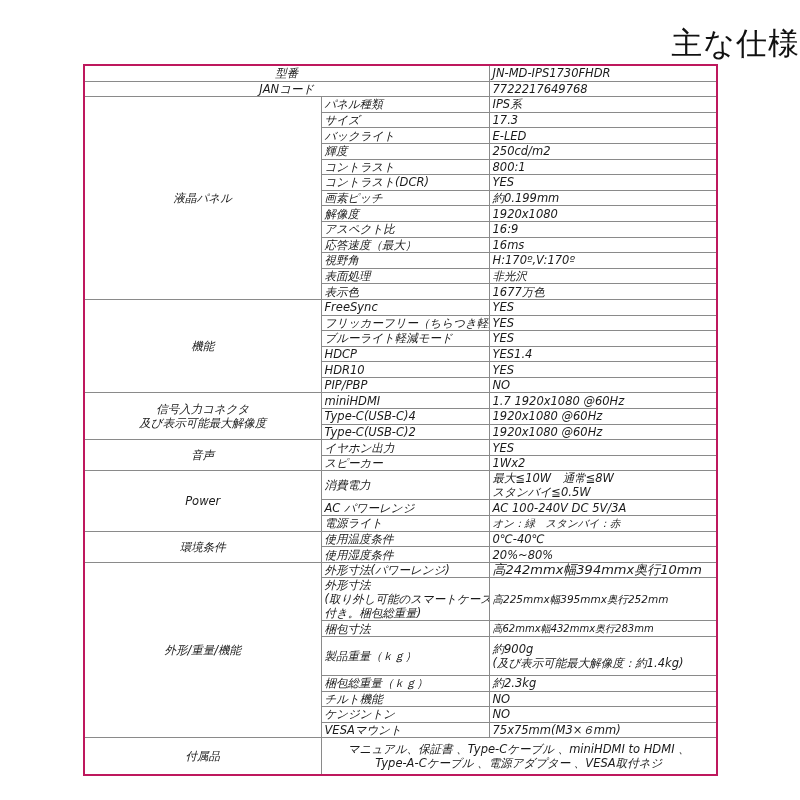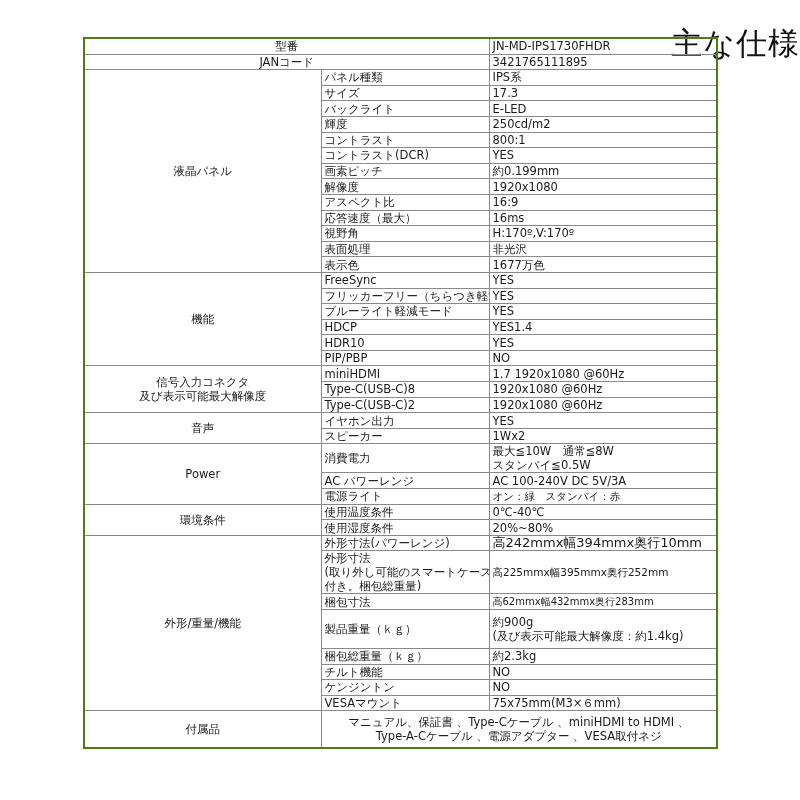--- a/index.html
+++ b/index.html
@@ -1,22 +1,22 @@
 <!DOCTYPE html>
 <html><head>
 <meta charset="utf-8">
 <style>
   html, body { margin: 0; padding: 0; background: #ffffff; }
   body { width: 800px; height: 800px; position: relative; overflow: hidden;
          font-family: "DejaVu Sans", "Liberation Sans", sans-serif; color: #1a1a1a; }
   .title { position: absolute; top: 2px; left: 0; width: 800px; text-align: right;
            font-size: 31px; font-weight: normal; letter-spacing: 1px; color: #111; }
-  table.spec { position: absolute; left: 83px; top: 37px; width: 633px;
+  table.spec { position: absolute; left: 83px; top: 64px; width: 633px;
                border-collapse: collapse; table-layout: fixed;
-               border: 2px solid #4d7c0f; font-size: 11.5px; }
+               border: 2px solid #be185d; font-size: 11.5px; font-style: italic; }
   table.spec td { border: 1px solid #8a8a8a; padding: 0 3px; line-height: 14px;
                   height: 14.6px; white-space: nowrap; overflow: hidden; vertical-align: middle; }
   td.val { border-left: 1.5px solid #111 !important; }
   td.sec { text-align: center; }
   td.center { text-align: center; }
   col.c1 { width: 237px; } col.c2 { width: 168px; } col.c3 { width: 228px; }
   td.multi { white-space: normal; line-height: 16px; }
   .r-top td { height: 20px; }
   .acc { line-height: 17px; text-align: center; white-space: normal; }
 </style>
@@ -31,21 +31,21 @@
       <col class="c2">
       <col class="c3">
     </colgroup>
   <tbody>
     <tr class="r-top">
       <td colspan="2" class="center">型番</td>
       <td class="val">JN-MD-IPS1730FHDR</td>
     </tr>
     <tr>
       <td colspan="2" class="center">JANコード</td>
-      <td class="val">3421765111895</td>
+      <td class="val">7722217649768</td>
     </tr>
 
     <tr>
       <td rowspan="13" class="sec">液晶パネル</td>
       <td>パネル種類</td>
       <td class="val">IPS系</td>
     </tr>
     <tr>
         <td>サイズ</td>
         <td class="val">17.3</td>
@@ -123,21 +123,21 @@
 
     <tr>
       <td rowspan="3" class="sec multi">
         <div>信号入力コネクタ</div>
         <div>及び表示可能最大解像度</div>
       </td>
       <td>miniHDMI</td>
       <td class="val">1.7 1920x1080 @60Hz</td>
     </tr>
     <tr>
-        <td>Type-C(USB-C)8</td>
+        <td>Type-C(USB-C)4</td>
         <td class="val">1920x1080 @60Hz</td>
       </tr>
     <tr>
         <td>Type-C(USB-C)2</td>
         <td class="val">1920x1080 @60Hz</td>
       </tr>
 
     <tr>
       <td rowspan="2" class="sec">音声</td>
       <td>イヤホン出力</td>

